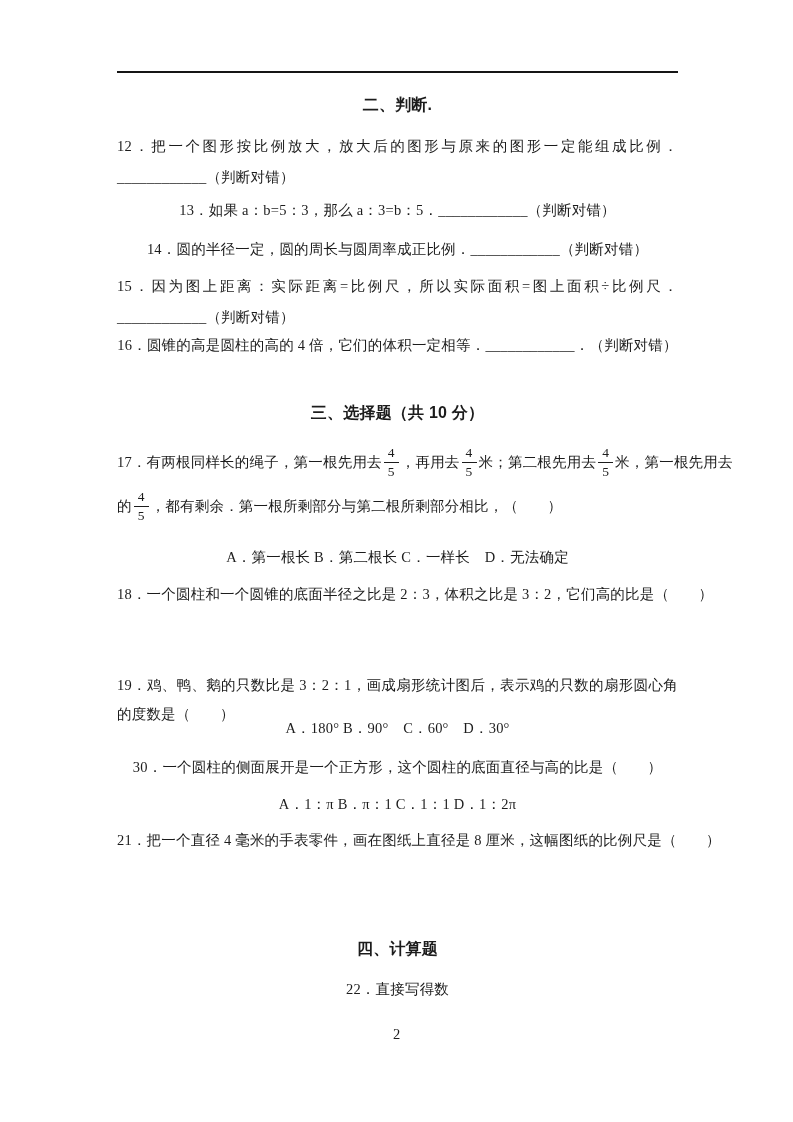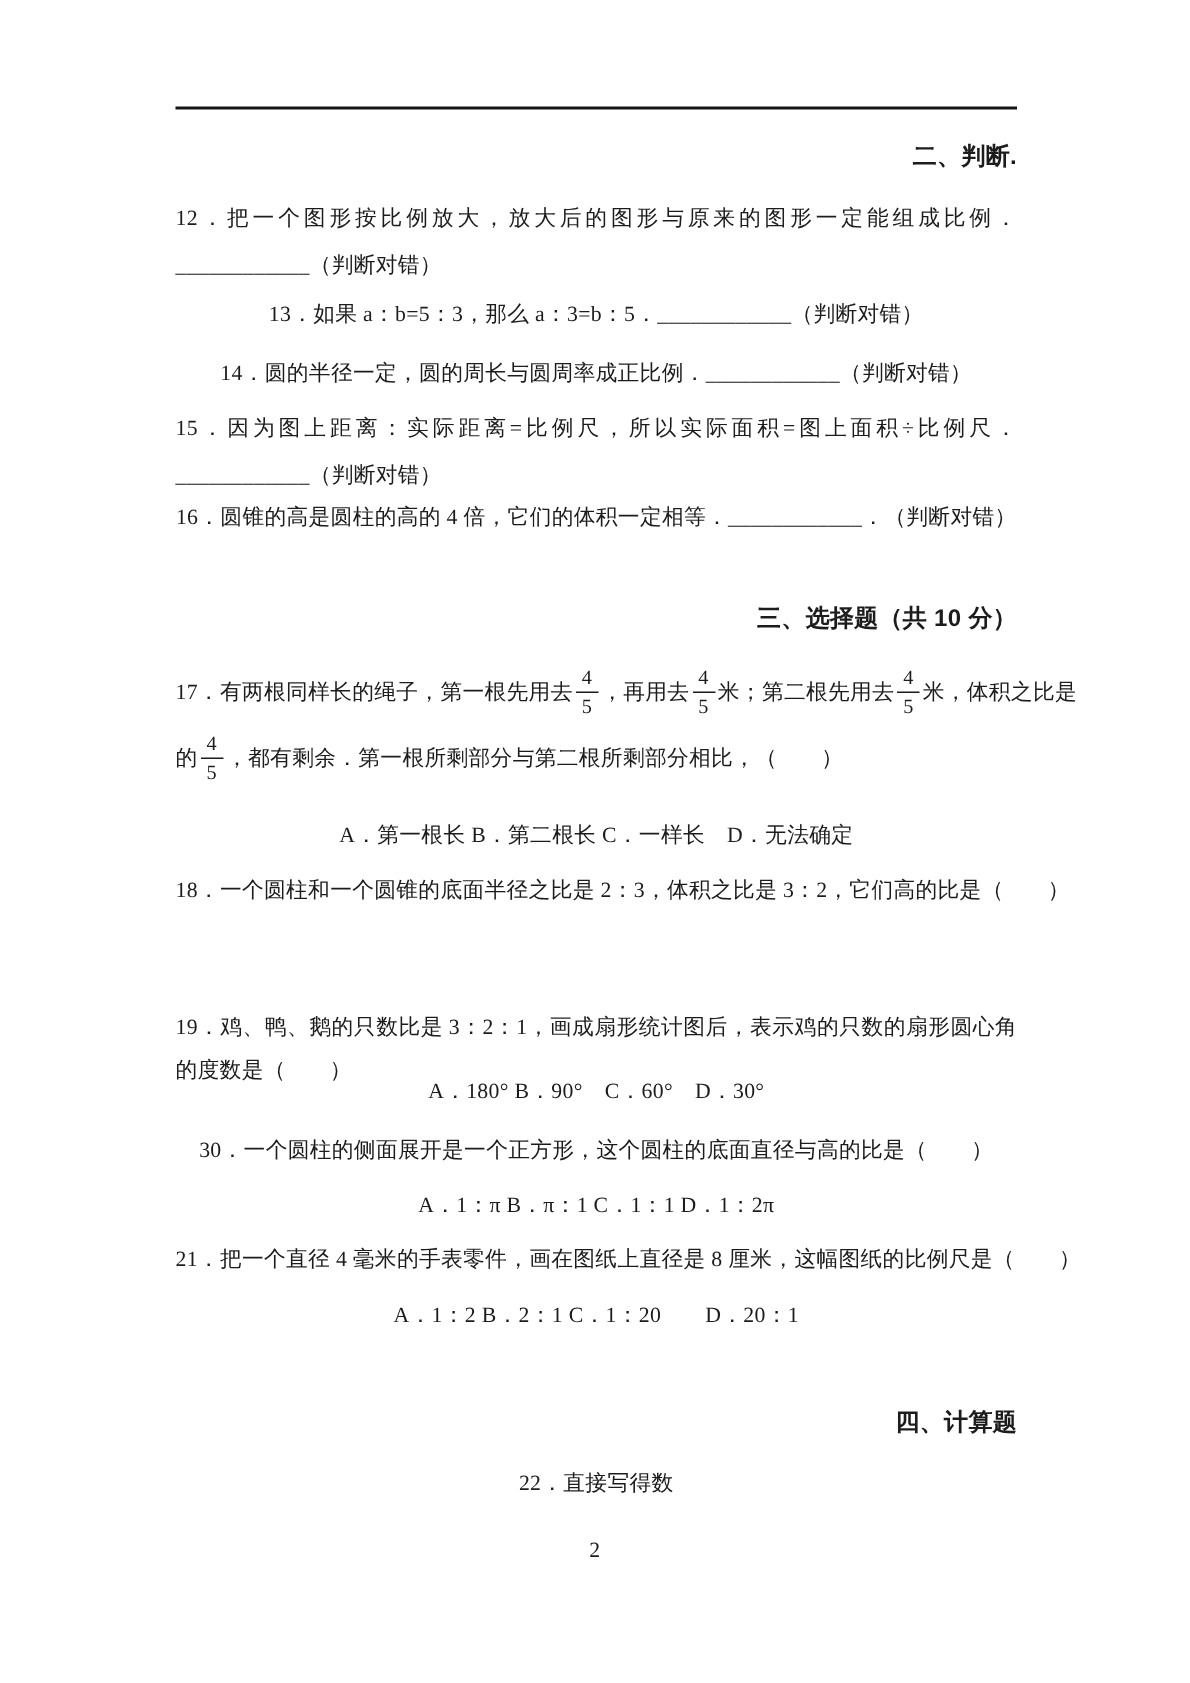--- a/index.html
+++ b/index.html
@@ -25,21 +25,21 @@
     left: 117px;
     width: 561px;
     line-height: 31px;
     text-align: justify;
     letter-spacing: 0.2px;
   }
   .heading {
     font-family: "Liberation Sans", "DejaVu Sans", sans-serif;
     font-weight: bold;
     font-size: 16px;
-    text-align: right;
+    text-align: center;
     line-height: 20px;
   }
   .oneline { white-space: nowrap; text-align: center; }
   .q17-line { line-height: 50px; text-align: left; white-space: nowrap; }
   .frac {
     display: inline-block;
     vertical-align: middle;
     text-align: center;
     font-size: 13.5px;
     line-height: 1.15;
@@ -69,36 +69,35 @@
   <div class="block heading" style="top:95px">二、判断.</div>
   <div class="block" style="top:131px">12．把一个图形按比例放大，放大后的图形与原来的图形一定能组成比例．____________（判断对错）</div>
   <div class="block oneline" style="top:195px">13．如果 a：b=5：3，那么 a：3=b：5．____________（判断对错）</div>
   <div class="block oneline" style="top:234px">14．圆的半径一定，圆的周长与圆周率成正比例．____________（判断对错）</div>
   <div class="block" style="top:271px">15．因为图上距离：实际距离=比例尺，所以实际面积=图上面积÷比例尺．____________（判断对错）</div>
   <div class="block oneline" style="top:330px">16．圆锥的高是圆柱的高的 4 倍，它们的体积一定相等．____________．（判断对错）</div>
 
   <div class="block heading" style="top:403px">三、选择题（共 10 分）</div>
 
   <div class="block q17-line" style="top:437px">
-    <span>17．有两根同样长的绳子，第一根先用去</span><span class="frac"><span class="num">4</span><span class="den">5</span></span><span>，再用去</span><span class="frac"><span class="num">4</span><span class="den">5</span></span><span>米；第二根先用去</span><span class="frac"><span class="num">4</span><span class="den">5</span></span><span>米，体积之比是</span>
+    <span>17．有两根同样长的绳子，第一根先用去</span><span class="frac"><span class="num">4</span><span class="den">5</span></span><span>，再用去</span><span class="frac"><span class="num">4</span><span class="den">5</span></span><span>米；第二根先用去</span><span class="frac"><span class="num">4</span><span class="den">5</span></span><span>米，第一根先用去</span>
   </div>
   <div class="block q17-line" style="top:481px">
     <span>的</span><span class="frac"><span class="num">4</span><span class="den">5</span></span><span>，都有剩余．第一根所剩部分与第二根所剩部分相比，（　　）</span>
   </div>
   <div class="block oneline" style="top:542px">A．第一根长 B．第二根长 C．一样长　D．无法确定</div>
 
   <div class="block oneline" style="top:579px">18．一个圆柱和一个圆锥的底面半径之比是 2：3，体积之比是 3：2，它们高的比是（　　）</div>
 
   <div class="block" style="top:651px; line-height:29px;margin-top:20px;">19．鸡、鸭、鹅的只数比是 3：2：1，画成扇形统计图后，表示鸡的只数的扇形圆心角的度数是（　　）</div>
   <div class="block oneline" style="top:713px">A．180° B．90°　C．60°　D．30°</div>
 
   <div class="block oneline" style="top:752px">30．一个圆柱的侧面展开是一个正方形，这个圆柱的底面直径与高的比是（　　）</div>
   <div class="block oneline" style="top:789px">A．1：π B．π：1 C．1：1 D．1：2π</div>
 
   <div class="block oneline" style="top:825px">21．把一个直径 4 毫米的手表零件，画在图纸上直径是 8 厘米，这幅图纸的比例尺是（　　）</div>
-  <div class="block oneline" style="top:862px">A．1：2 B．2：1 C．1：20　　D．20：1</div>
 
   <div class="block heading" style="top:939px">四、计算题</div>
   <div class="block oneline" style="top:974px">22．直接写得数</div>
 
   <div class="page-number" style="top:1025px">2</div>
 
 </div>
 
 </body></html>

